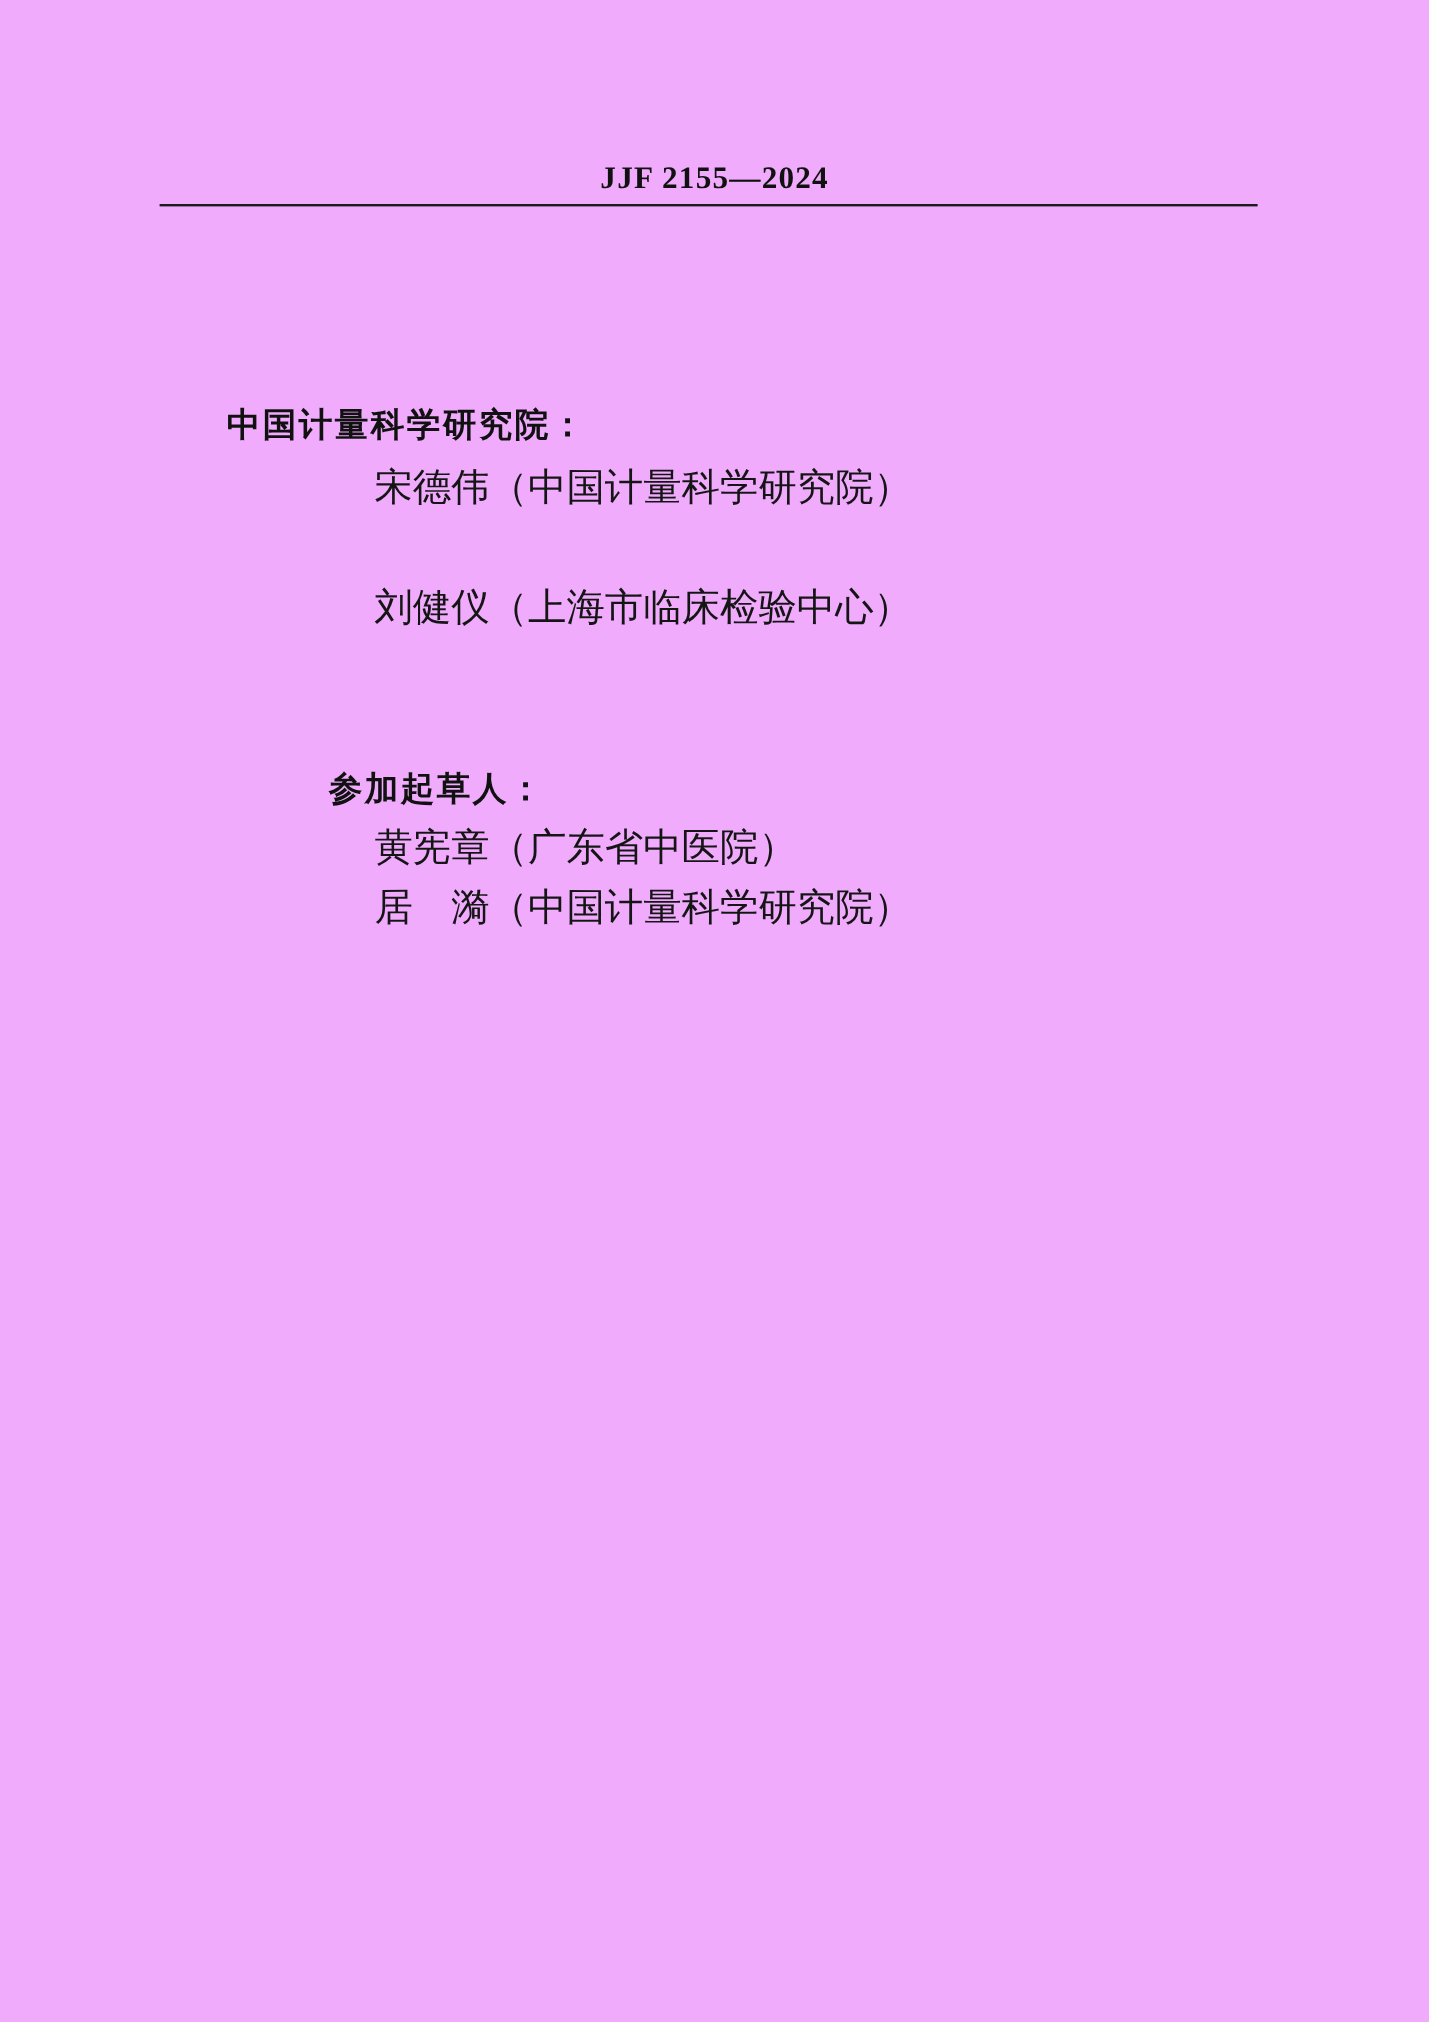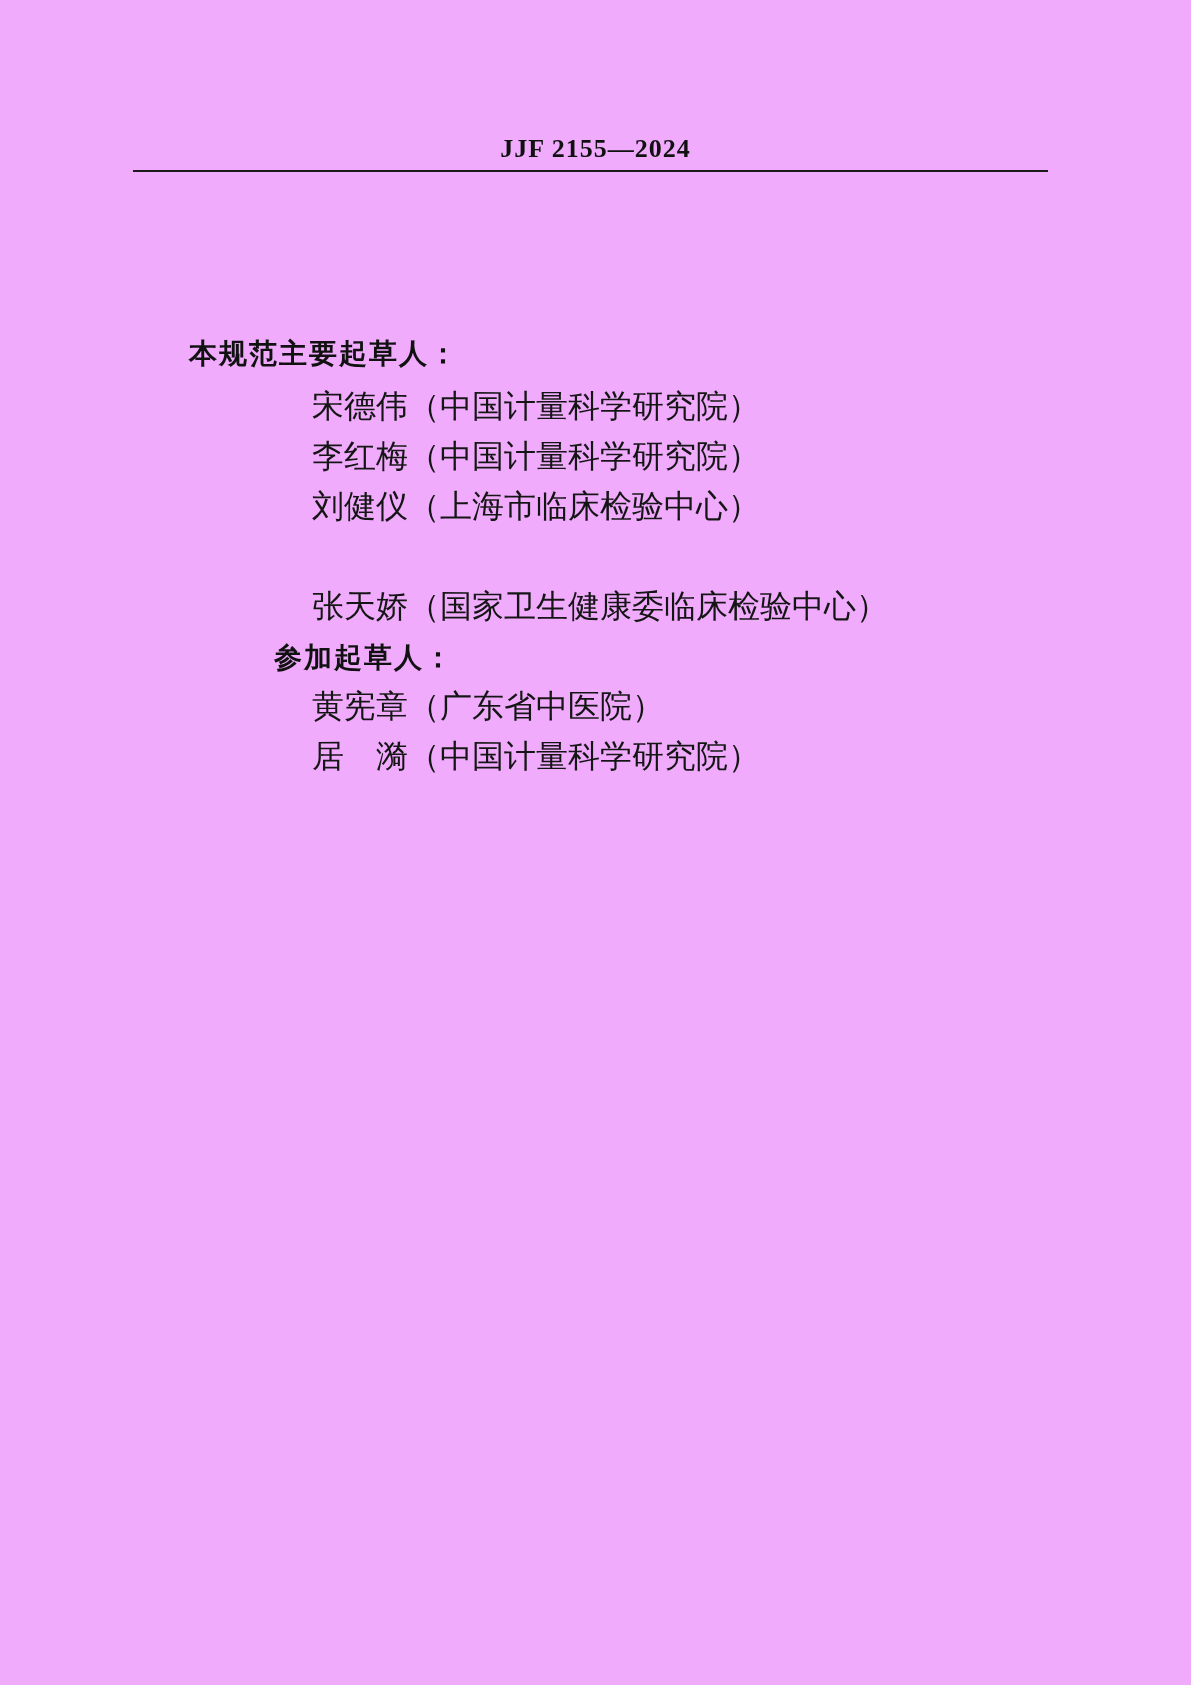--- a/index.html
+++ b/index.html
@@ -61,30 +61,28 @@
 </style>
 </head>
 <body>
 
 <div class="page">
 
   <div class="standard-code">JJF 2155—2024</div>
 
   <div class="header-rule"></div>
 
-  <div class="sec-heading" style="left:189px; top:340px;">本规范主要起草人：</div>
+  <div class="sec-heading" style="left:189px; top:340px;">中国计量科学研究院：</div>
 
   <div class="person" style="top:390px;">宋德伟（中国计量科学研究院）</div>
 
-  <div class="person" style="top:440px;">李红梅（中国计量科学研究院）</div>
 
   <div class="person" style="top:490px;">刘健仪（上海市临床检验中心）</div>
 
 
-  <div class="person" style="top:590px;">张天娇（国家卫生健康委临床检验中心）</div>
 
   <div class="sec-heading" style="left:274px; top:644px;">参加起草人：</div>
 
   <div class="person" style="top:690px;">黄宪章（广东省中医院）</div>
 
   <div class="person" style="top:740px;">居　漪（中国计量科学研究院）</div>
 
 </div>
 
 </body></html>

